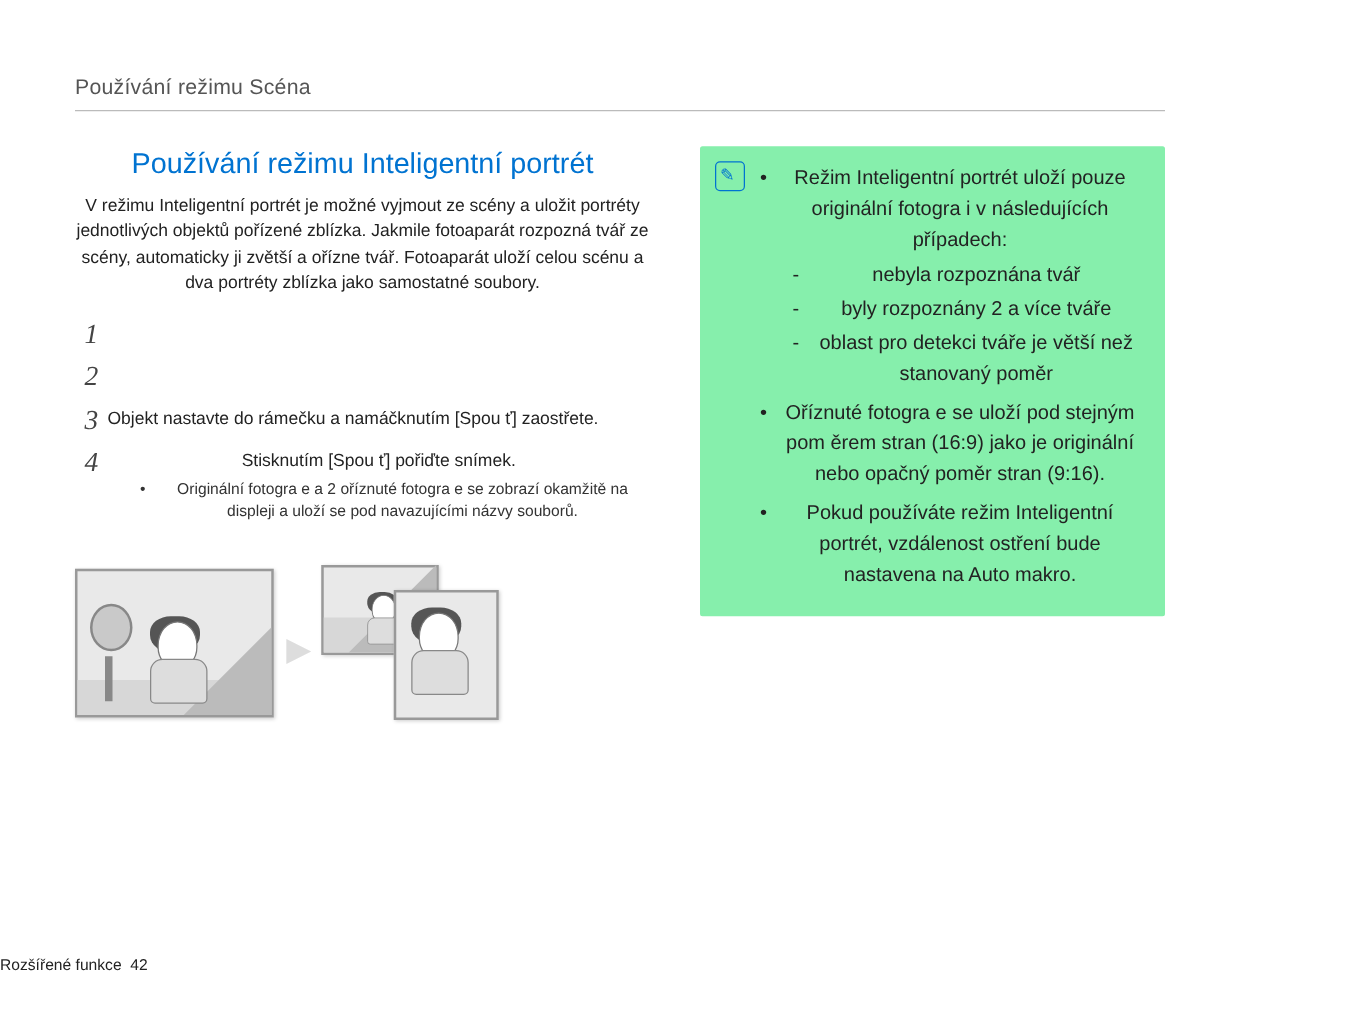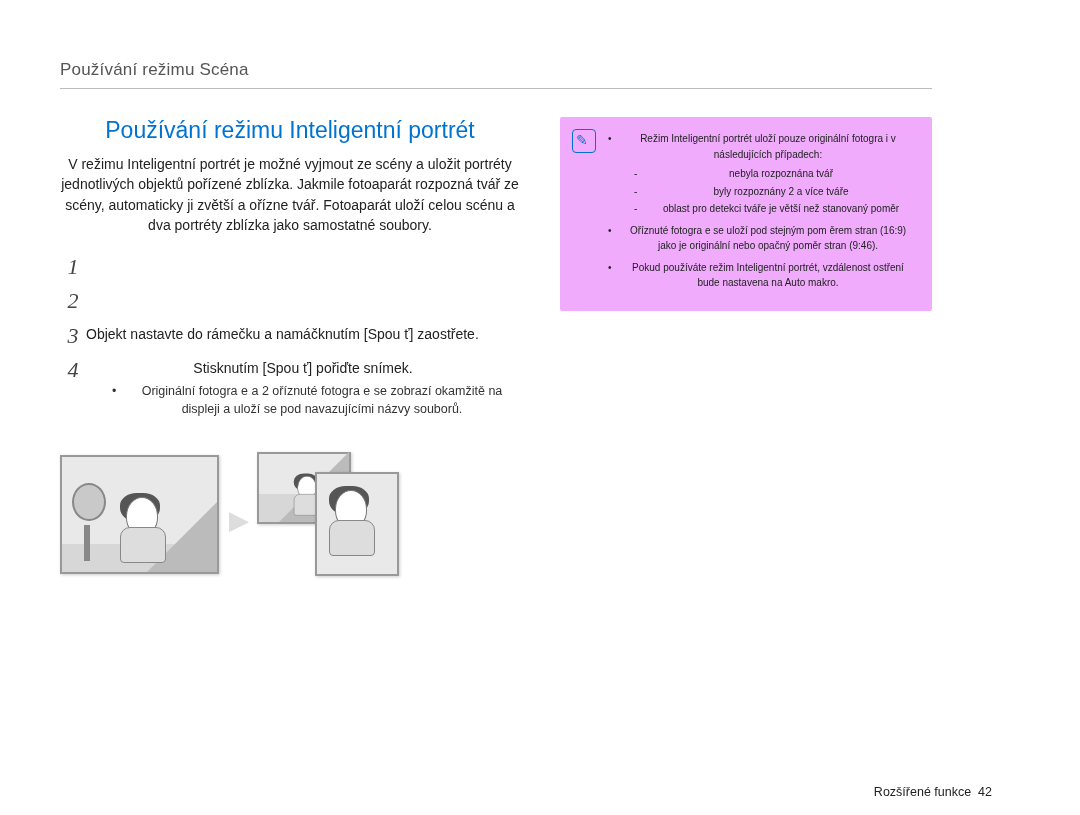--- a/index.html
+++ b/index.html
@@ -22,30 +22,30 @@
   .sub-bullets li{font-size:12.5px;color:#333;line-height:1.45;position:relative;padding-left:12px;}
   .sub-bullets li::before{content:"•";position:absolute;left:0;top:0;}
   .illustration{margin:14px 0 0 0;display:flex;align-items:center;gap:10px;}
   .photo{border:2px solid #999;background:#e9e9e9;position:relative;box-shadow:1px 1px 3px rgba(0,0,0,.2);} 
   .photo-lg{width:155px;height:115px;}
   .photo-sm-wrap{position:relative;width:160px;height:125px;}
   .photo-sm1{position:absolute;left:0;top:0;width:90px;height:68px;}
   .photo-sm2{position:absolute;left:58px;top:20px;width:80px;height:100px;}
   .arrow{width:18px;height:0;position:relative;}
   .arrow::after{content:"▶";color:#ddd;font-size:26px;line-height:0;}
-  .note-box{background:#f0abfc;padding:14px 16px 14px 48px;font-size:10px;color:#222;line-height:1.55;position:relative;border-radius:2px;}
+  .note-box{background:#86efac;padding:14px 16px 14px 48px;font-size:16px;color:#222;line-height:1.55;position:relative;border-radius:2px;}
   .note-icon{position:absolute;left:12px;top:12px;width:22px;height:22px;border:1.5px solid #0073d1;border-radius:4px;color:#0073d1;}
   .note-icon::after{content:"✎";position:absolute;left:3px;top:0;font-size:14px;}
   .note-box ul.top{list-style:none;padding:0;margin:0;}
   .note-box ul.top>li{position:relative;padding-left:12px;margin-bottom:6px;}
   .note-box ul.top>li::before{content:"•";position:absolute;left:0;top:0;}
   .note-box ul.dash{list-style:none;padding:0 0 0 14px;margin:4px 0 6px 0;}
   .note-box ul.dash>li{position:relative;padding-left:12px;margin-bottom:2px;}
   .note-box ul.dash>li::before{content:"-";position:absolute;left:0;top:0;}
-  .footer{position:absolute;left:0;right:0;bottom:16px;text-align:right;font-size:12.5px;color:#222;}
+  .footer{position:absolute;left:0;right:0;bottom:36px;text-align:left;font-size:12.5px;color:#222;}
   
   .tree{position:absolute;left:10px;top:26px;width:30px;height:78px;}
   .tree .trunk{position:absolute;left:12px;bottom:0;width:6px;height:36px;background:#888;}
   .tree .crown{position:absolute;left:0;top:0;width:30px;height:34px;border-radius:50%;background:#c9c9c9;border:2px solid #888;}
   .mountain{position:absolute;right:0;bottom:0;width:0;height:0;border-left:70px solid transparent;border-right:0 solid transparent;border-bottom:70px solid #bbb;}
   .ground{position:absolute;left:0;right:0;bottom:0;height:28px;background:#d7d7d7;}
   .person{position:absolute;}
   .person .head{width:30px;height:36px;background:#fff;border:1px solid #777;border-radius:50% 50% 45% 45%;position:absolute;left:4px;top:0;}
   .person .hair{position:absolute;left:-2px;top:-4px;width:40px;height:30px;background:#555;border-radius:50% 50% 60% 60%;}
   .person .body{position:absolute;left:-2px;top:30px;width:44px;height:34px;background:#ddd;border:1px solid #888;border-radius:10px 10px 4px 4px;}
@@ -128,21 +128,21 @@
         <span class="note-icon"></span>
         <ul class="top">
           <li>
             <span>Režim Inteligentní portrét uloží pouze originální fotogra i v následujících případech:</span>
             <ul class="dash">
               <li>nebyla rozpoznána tvář</li>
               <li>byly rozpoznány 2 a více tváře</li>
               <li>oblast pro detekci tváře je větší než stanovaný poměr</li>
             </ul>
           </li>
-          <li>Oříznuté fotogra e se uloží pod stejným pom ěrem stran (16:9) jako je originální nebo opačný poměr stran (9:46).</li>
+          <li>Oříznuté fotogra e se uloží pod stejným pom ěrem stran (16:9) jako je originální nebo opačný poměr stran (9:16).</li>
           <li>Pokud používáte režim Inteligentní portrét, vzdálenost ostření bude nastavena na Auto makro.</li>
         </ul>
       </div>
     </div>
   </div>
 
   <div class="footer">
     <span>Rozšířené funkce</span>&nbsp;&nbsp;<span>42</span>
   </div>
 </div>

